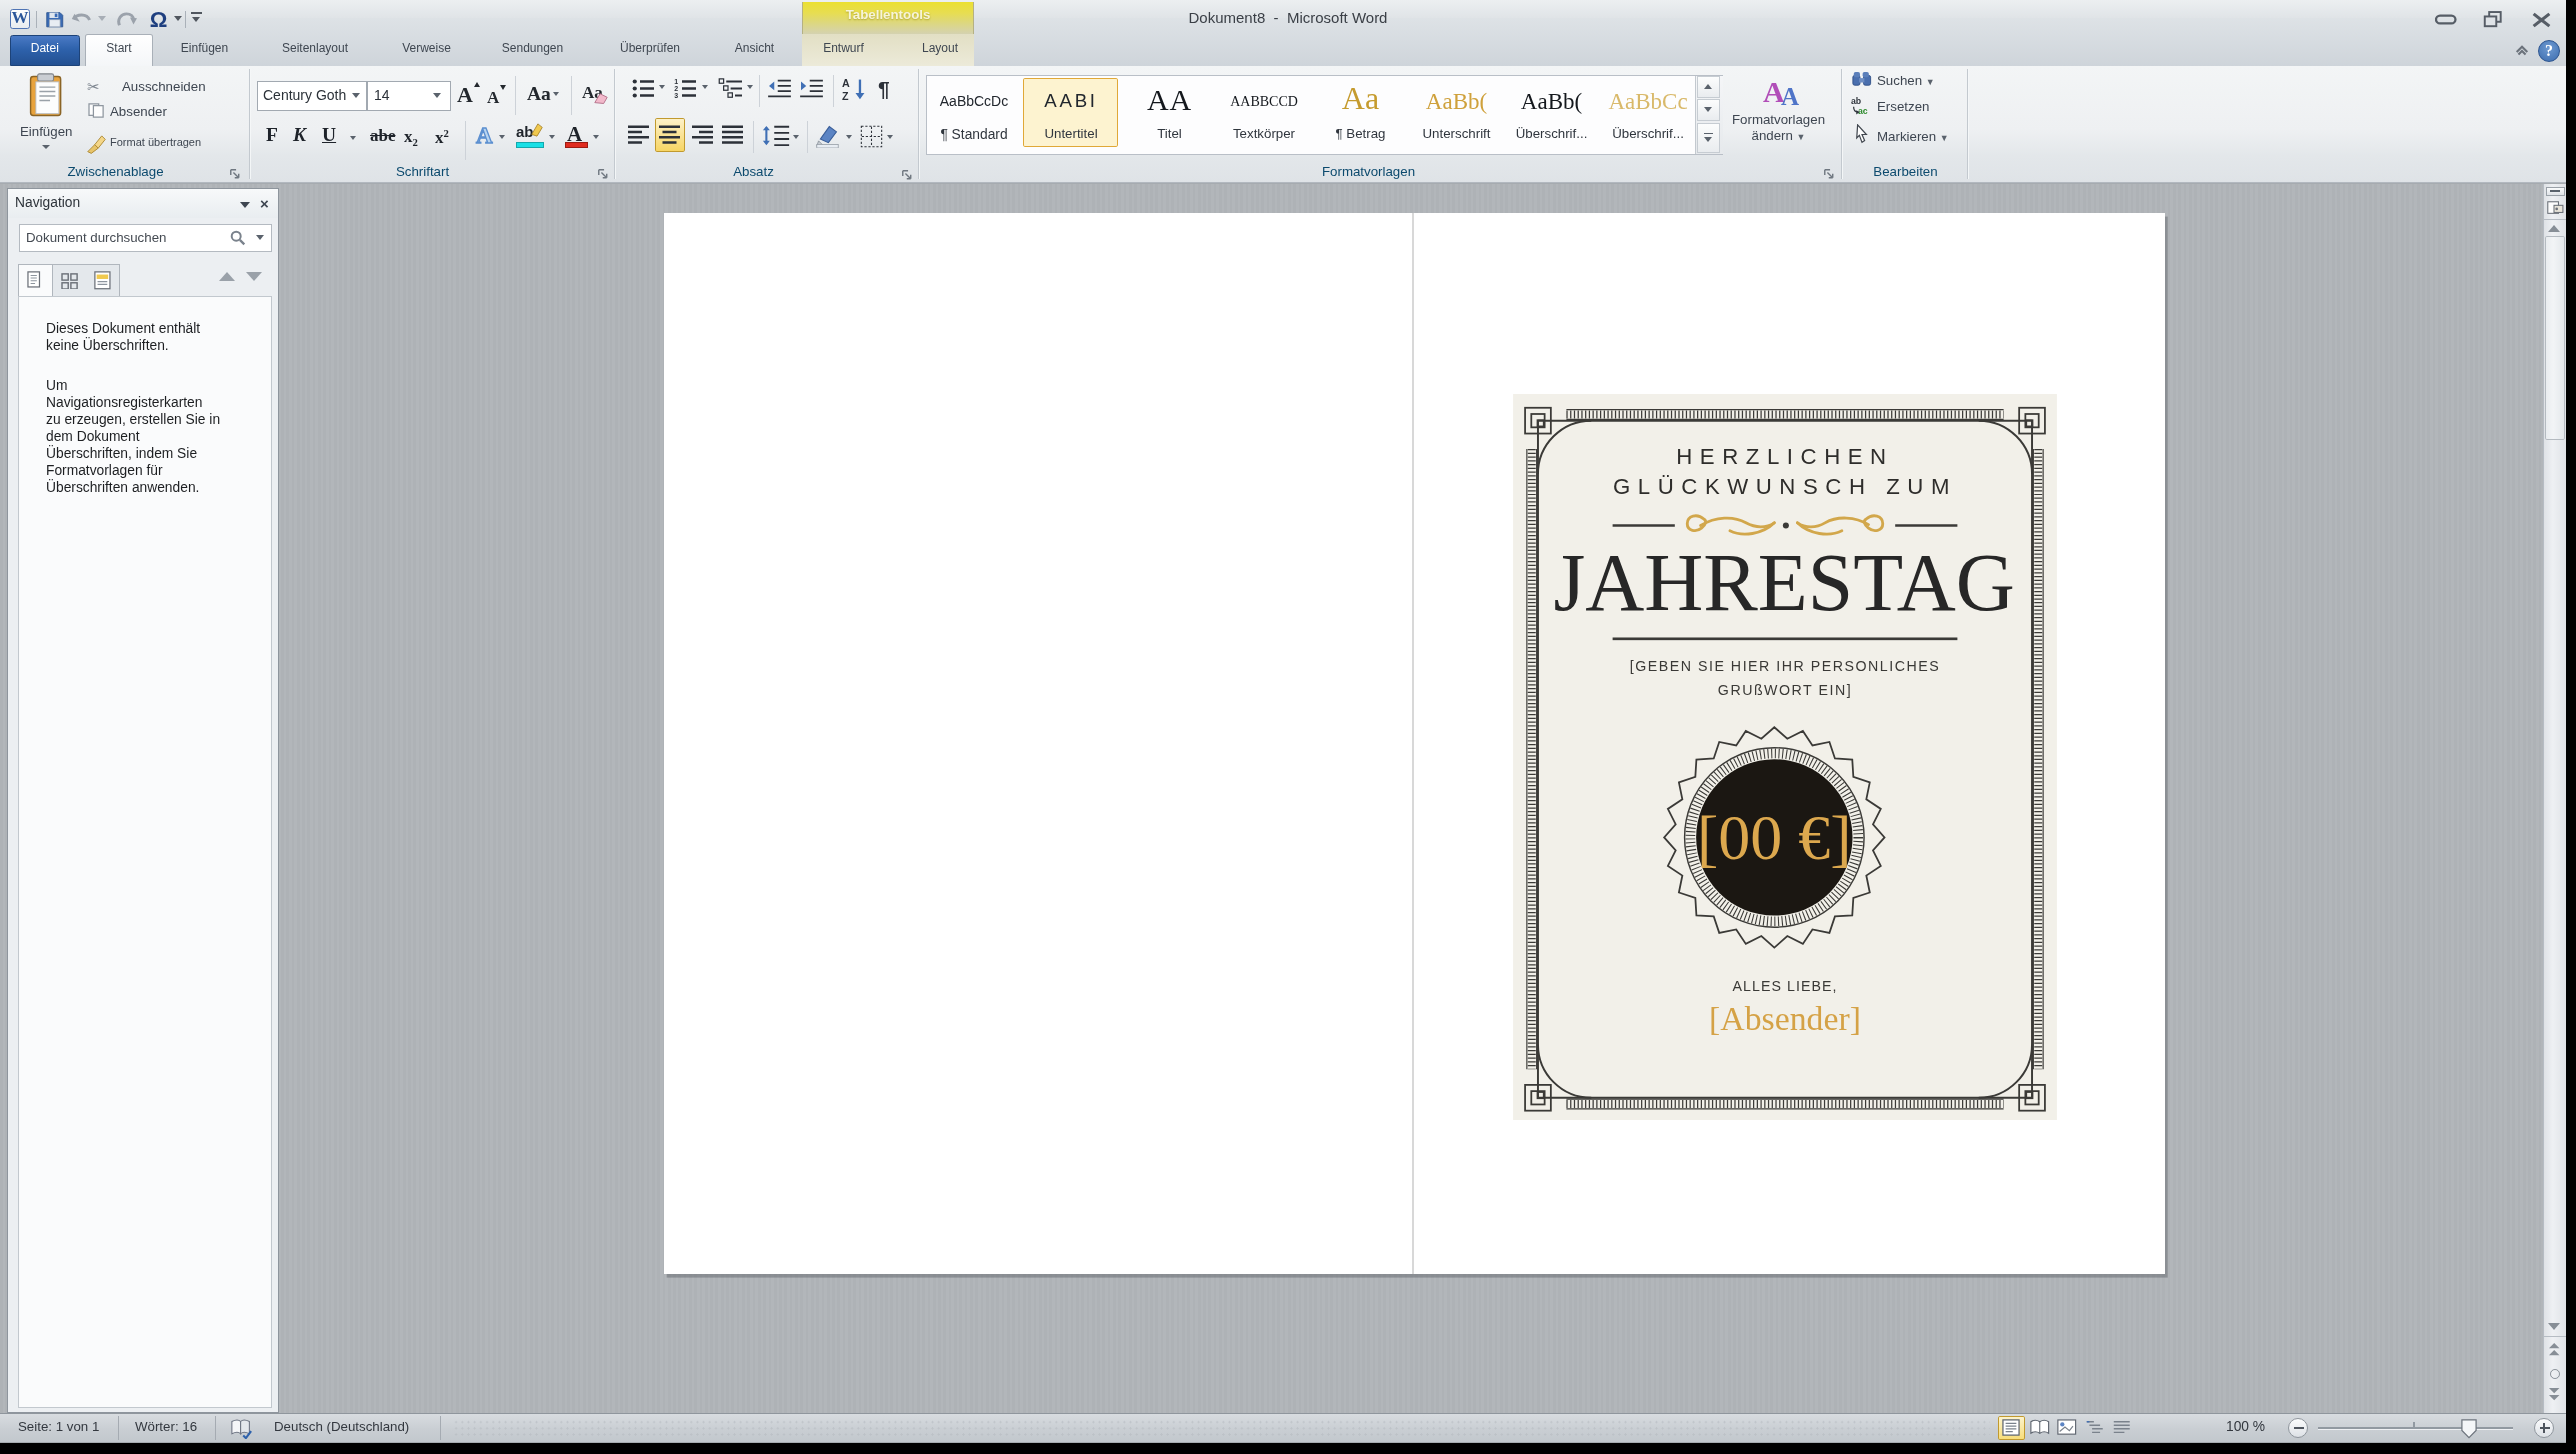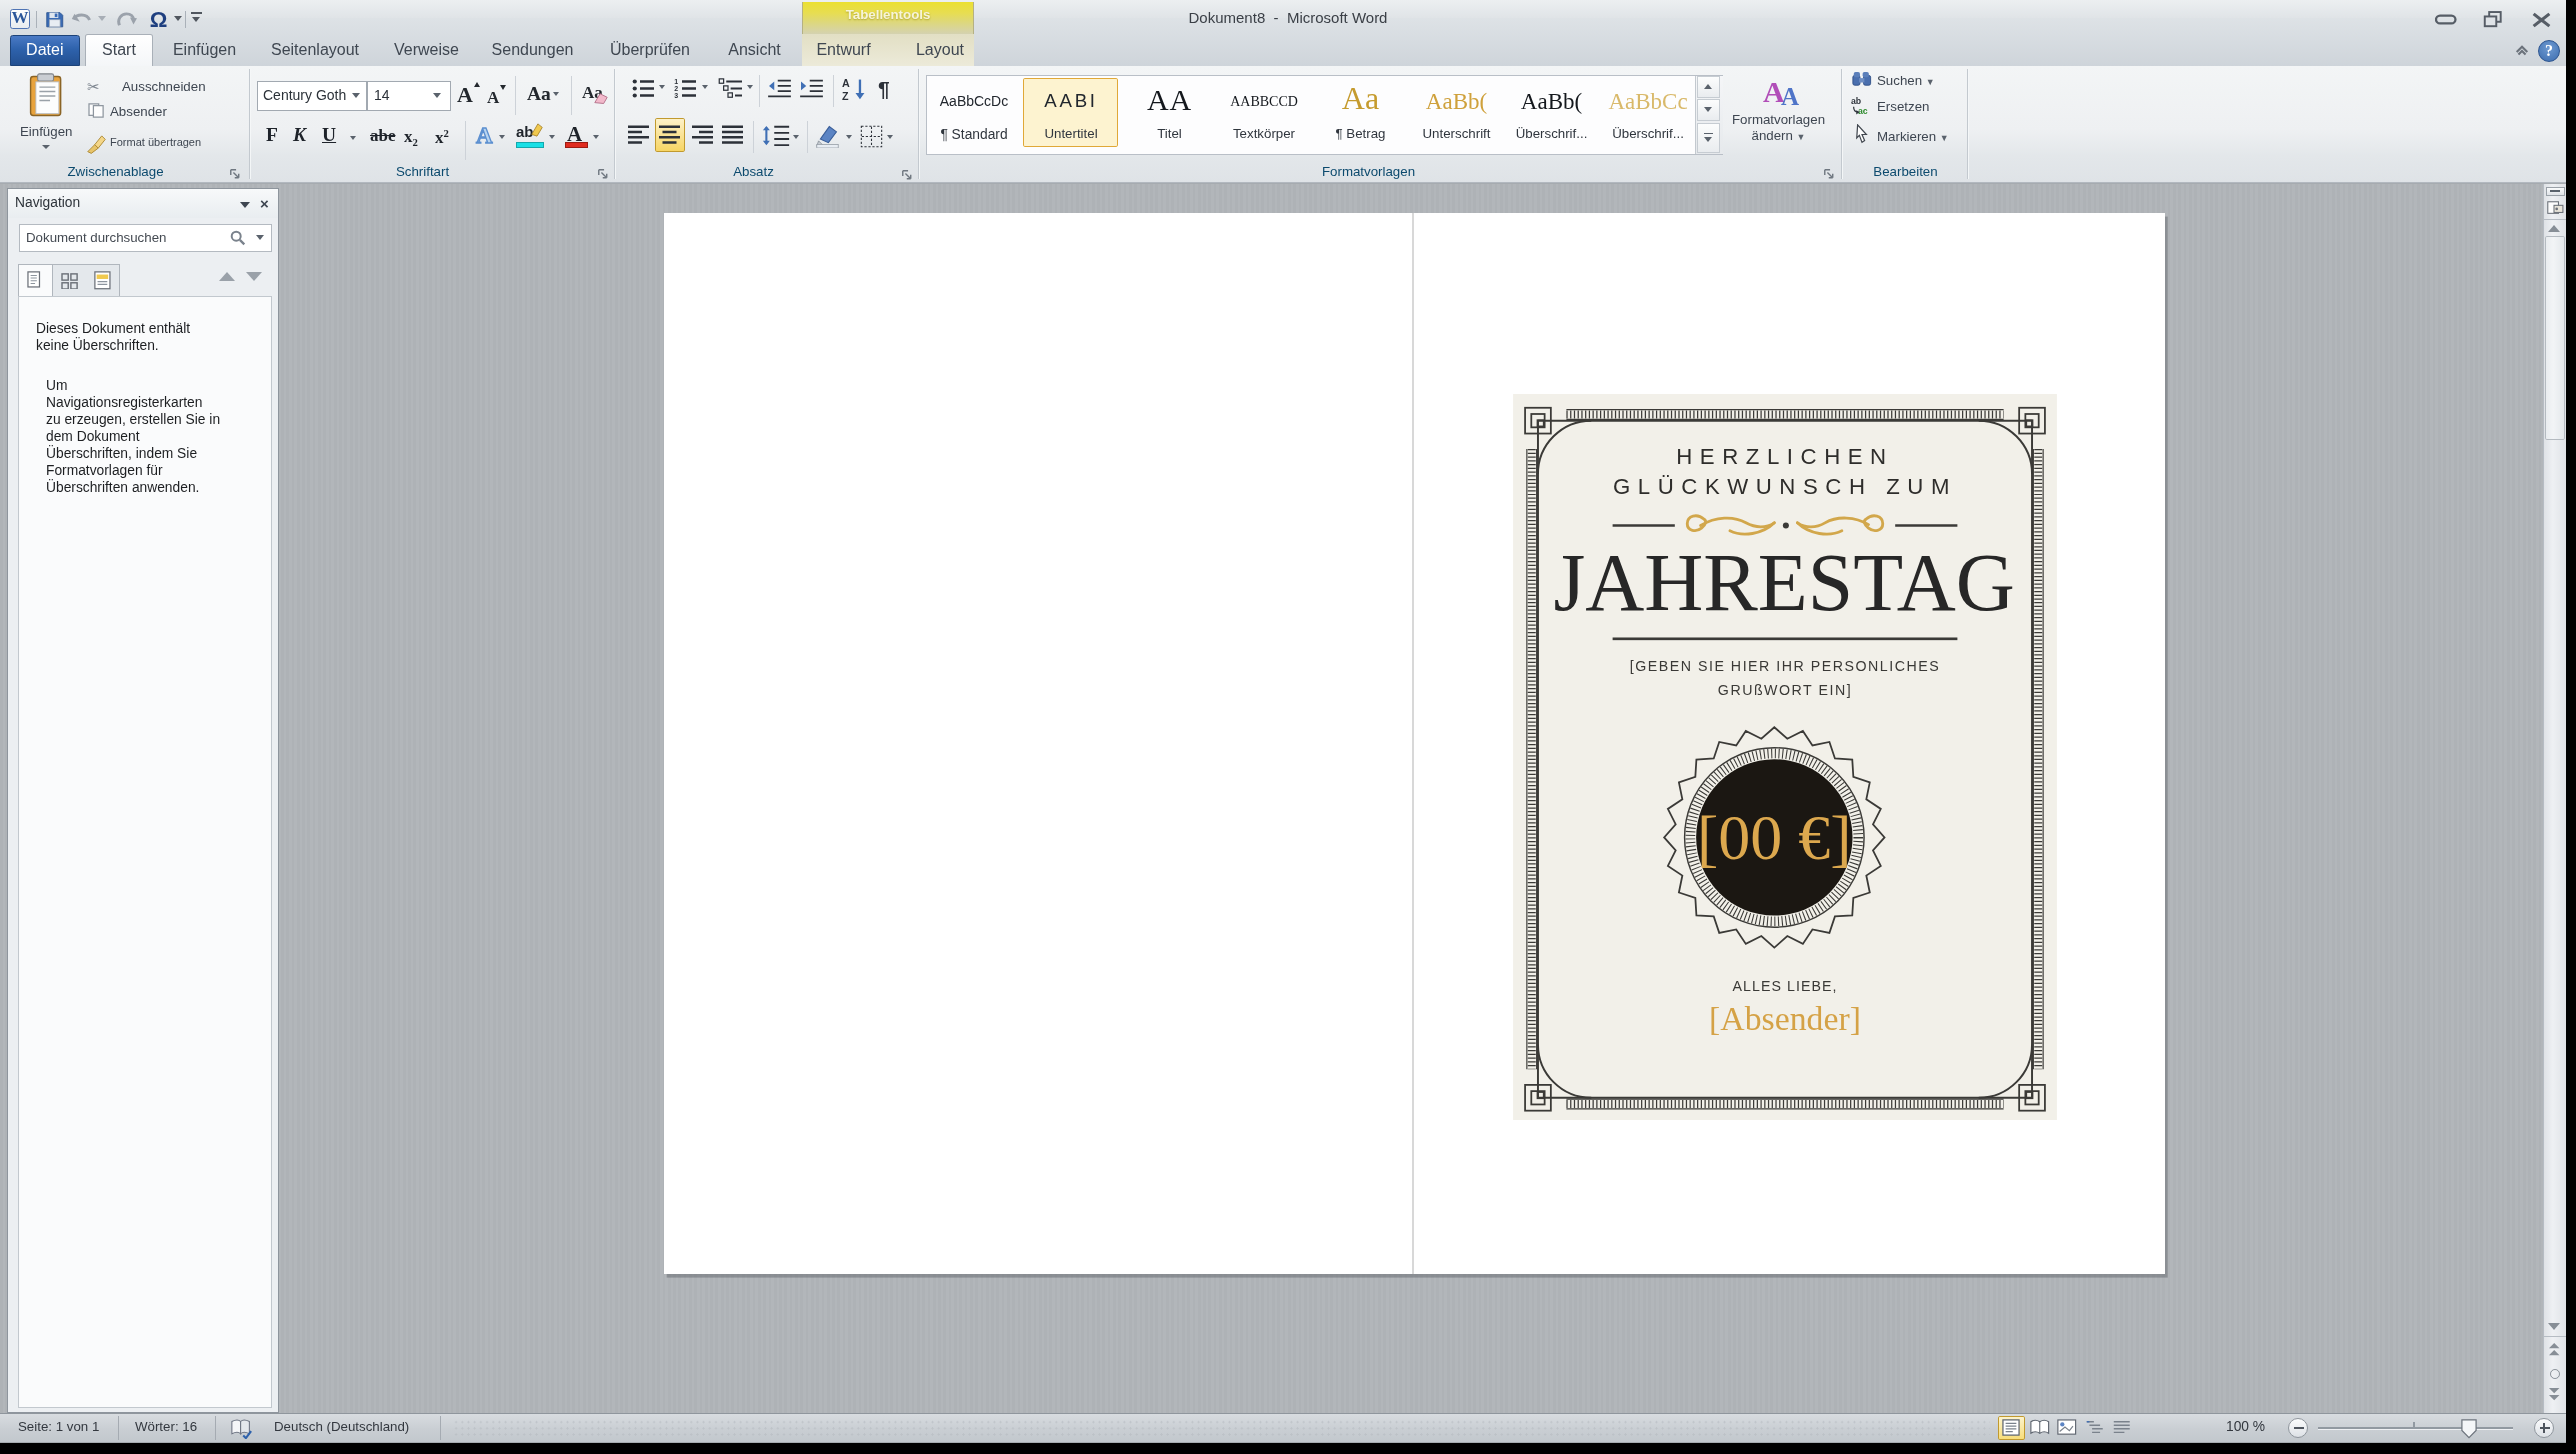--- a/index.html
+++ b/index.html
@@ -1,20 +1,20 @@
 <!DOCTYPE html>
 <html style="font-size:14px"><head>
 <meta charset="utf-8">
 <style>
   html,body{margin:0;padding:0;}
   body{width:2576px;height:1454px;font-family:"Liberation Sans",sans-serif;overflow:hidden;}
   #root{position:absolute;top:0;left:0;width:2576px;height:1454px;background:#a6abb0;overflow:hidden;}
   .abs{position:absolute;}
   .lbl{color:#0c4a6e;font-size:13.3px;}
-  .tabtxt{font-size:16px;color:#3f4751;}
+  .tabtxt{font-size:12px;color:#3f4751;}
 </style>
 </head>
 <body>
 <div id="root">
 
   <div class="abs" id="chrome" style="left:0;top:0;width:2576px;height:66px;background:linear-gradient(#e3e7ea,#ced4da);border-top:1.8px solid #8b929b;"></div>
   <div class="abs" style="left:0;top:0;width:2576px;height:18px;background:linear-gradient(#eceff1,#e0e4e7);"></div>
   <div class="abs" id="title" style="left:1048px;top:9px;width:480px;text-align:center;font-size:15px;color:#3a3f46;">Dokument8&nbsp; -&nbsp; Microsoft Word</div>
 
   <div id="qat">
@@ -439,21 +439,21 @@
     <svg class="abs" style="left:94px;top:271px;" width="19.5" height="19.5" viewBox="0 0 22 22">
       <rect x="1" y="1" width="17" height="19" fill="#fff" stroke="#6b7078" stroke-width="1.4"></rect>
       <rect x="3" y="4" width="13" height="5" fill="#f0c94f"></rect>
       <path d="M4 12 h11 M4 15 h11" stroke="#8d959e" stroke-width="1.4"></path>
     </svg>
 
     <div class="abs" style="left:219px;top:272px;width:0;height:0;border-left:8px solid transparent;border-right:8px solid transparent;border-bottom:9px solid #9aa1a9;"></div>
     <div class="abs" style="left:246px;top:272px;width:0;height:0;border-left:8px solid transparent;border-right:8px solid transparent;border-top:9px solid #9aa1a9;"></div>
 
     <div class="abs" style="left:18px;top:296px;width:254px;height:1112px;background:#fafbfc;border:0.9px solid #c2c8ce;box-sizing:border-box;"></div>
-    <div class="abs" style="left:36px;top:320px;width:222px;font-size:13.8px;line-height:17px;color:#1d1f22;">Dieses Dokument enthält<br>keine Überschriften.</div>
+    <div class="abs" style="left:46px;top:320px;width:222px;font-size:13.8px;line-height:17px;color:#1d1f22;">Dieses Dokument enthält<br>keine Überschriften.</div>
     <div class="abs" style="left:46px;top:377px;width:222px;font-size:13.8px;line-height:17px;color:#1d1f22;">Um<br>Navigationsregisterkarten<br>zu erzeugen, erstellen Sie in<br>dem Dokument<br>Überschriften, indem Sie<br>Formatvorlagen für<br>Überschriften anwenden.</div>
   </div>
 
   <div id="scrollbar">
     <div class="abs" style="left:2543px;top:184px;width:23px;height:1229px;background:linear-gradient(90deg,#dfe2e6,#eef0f3 40%,#dfe2e6);border-left:0.9px solid #b6bcc3;box-sizing:border-box;"></div>
     <div class="abs" style="left:2546px;top:187px;width:18.7px;height:9px;background:linear-gradient(#fafbfc,#dfe3e7);border:0.9px solid #9aa1a8;box-sizing:border-box;"></div>
     <div class="abs" style="left:2550px;top:190px;width:9.8px;height:1.8px;background:#5a626c;"></div>
     <svg class="abs" style="left:2546px;top:199px;" width="18.7" height="18" viewBox="0 0 21 20">
       <rect x="2" y="3" width="12" height="13" fill="#fdfdfd" stroke="#6b7078" stroke-width="1.2"></rect>
       <rect x="9" y="7" width="10" height="8" fill="#e8e4da" stroke="#6b7078" stroke-width="1.2"></rect>

